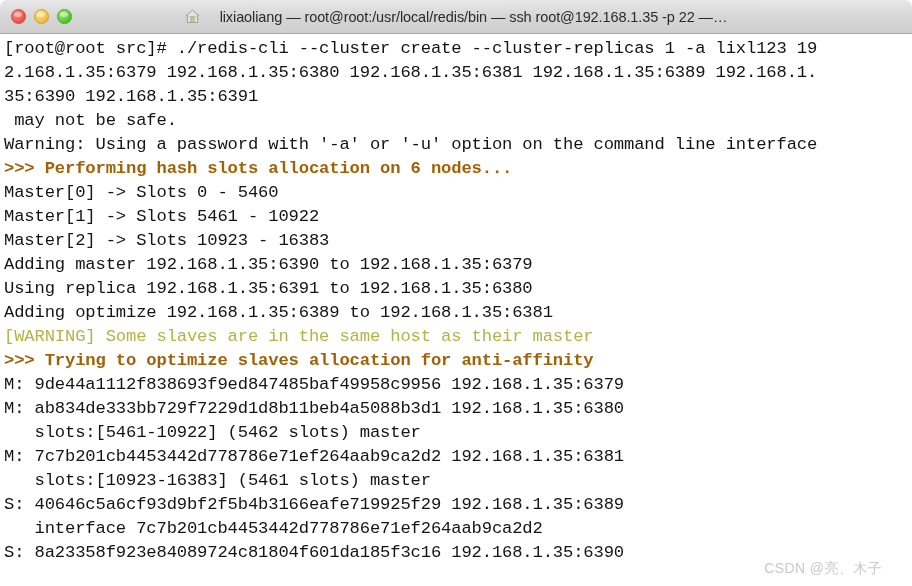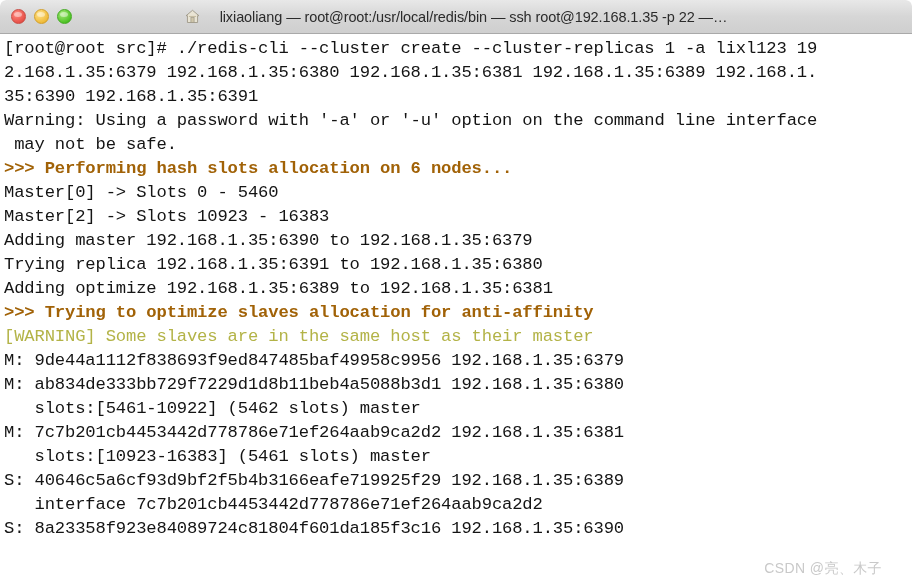--- a/index.html
+++ b/index.html
@@ -156,30 +156,31 @@
       <span class="title-text">lixiaoliang — root@root:/usr/local/redis/bin — ssh root@192.168.1.35 -p 22 —…</span>
     </div>
 
   </div>
 
   <div class="terminal">
 
   <div class="term-line">[root@root src]# ./redis-cli --cluster create --cluster-replicas 1 -a lixl123 19</div>
       <div class="term-line">2.168.1.35:6379 192.168.1.35:6380 192.168.1.35:6381 192.168.1.35:6389 192.168.1.</div>
       <div class="term-line">35:6390 192.168.1.35:6391</div>
+      <div class="term-line"> may not be safe.</div>
       <div class="term-line">Warning: Using a password with '-a' or '-u' option on the command line interface</div>
-      <div class="term-line"> may not be safe.</div>
       <div class="term-line bold">&gt;&gt;&gt; Performing hash slots allocation on 6 nodes...</div>
       <div class="term-line">Master[0] -&gt; Slots 0 - 5460</div>
+      <div class="term-line">Master[1] -&gt; Slots 5461 - 10922</div>
       <div class="term-line">Master[2] -&gt; Slots 10923 - 16383</div>
       <div class="term-line">Adding master 192.168.1.35:6390 to 192.168.1.35:6379</div>
-      <div class="term-line">Trying replica 192.168.1.35:6391 to 192.168.1.35:6380</div>
+      <div class="term-line">Using replica 192.168.1.35:6391 to 192.168.1.35:6380</div>
       <div class="term-line">Adding optimize 192.168.1.35:6389 to 192.168.1.35:6381</div>
+      <div class="term-line warn">[WARNING] Some slaves are in the same host as their master</div>
       <div class="term-line bold">&gt;&gt;&gt; Trying to optimize slaves allocation for anti-affinity</div>
-      <div class="term-line warn">[WARNING] Some slaves are in the same host as their master</div>
       <div class="term-line">M: 9de44a1112f838693f9ed847485baf49958c9956 192.168.1.35:6379</div>
       <div class="term-line">M: ab834de333bb729f7229d1d8b11beb4a5088b3d1 192.168.1.35:6380</div>
       <div class="term-line">   slots:[5461-10922] (5462 slots) master</div>
       <div class="term-line">M: 7c7b201cb4453442d778786e71ef264aab9ca2d2 192.168.1.35:6381</div>
       <div class="term-line">   slots:[10923-16383] (5461 slots) master</div>
       <div class="term-line">S: 40646c5a6cf93d9bf2f5b4b3166eafe719925f29 192.168.1.35:6389</div>
       <div class="term-line">   interface 7c7b201cb4453442d778786e71ef264aab9ca2d2</div>
       <div class="term-line">S: 8a23358f923e84089724c81804f601da185f3c16 192.168.1.35:6390</div>
     </div>
 

